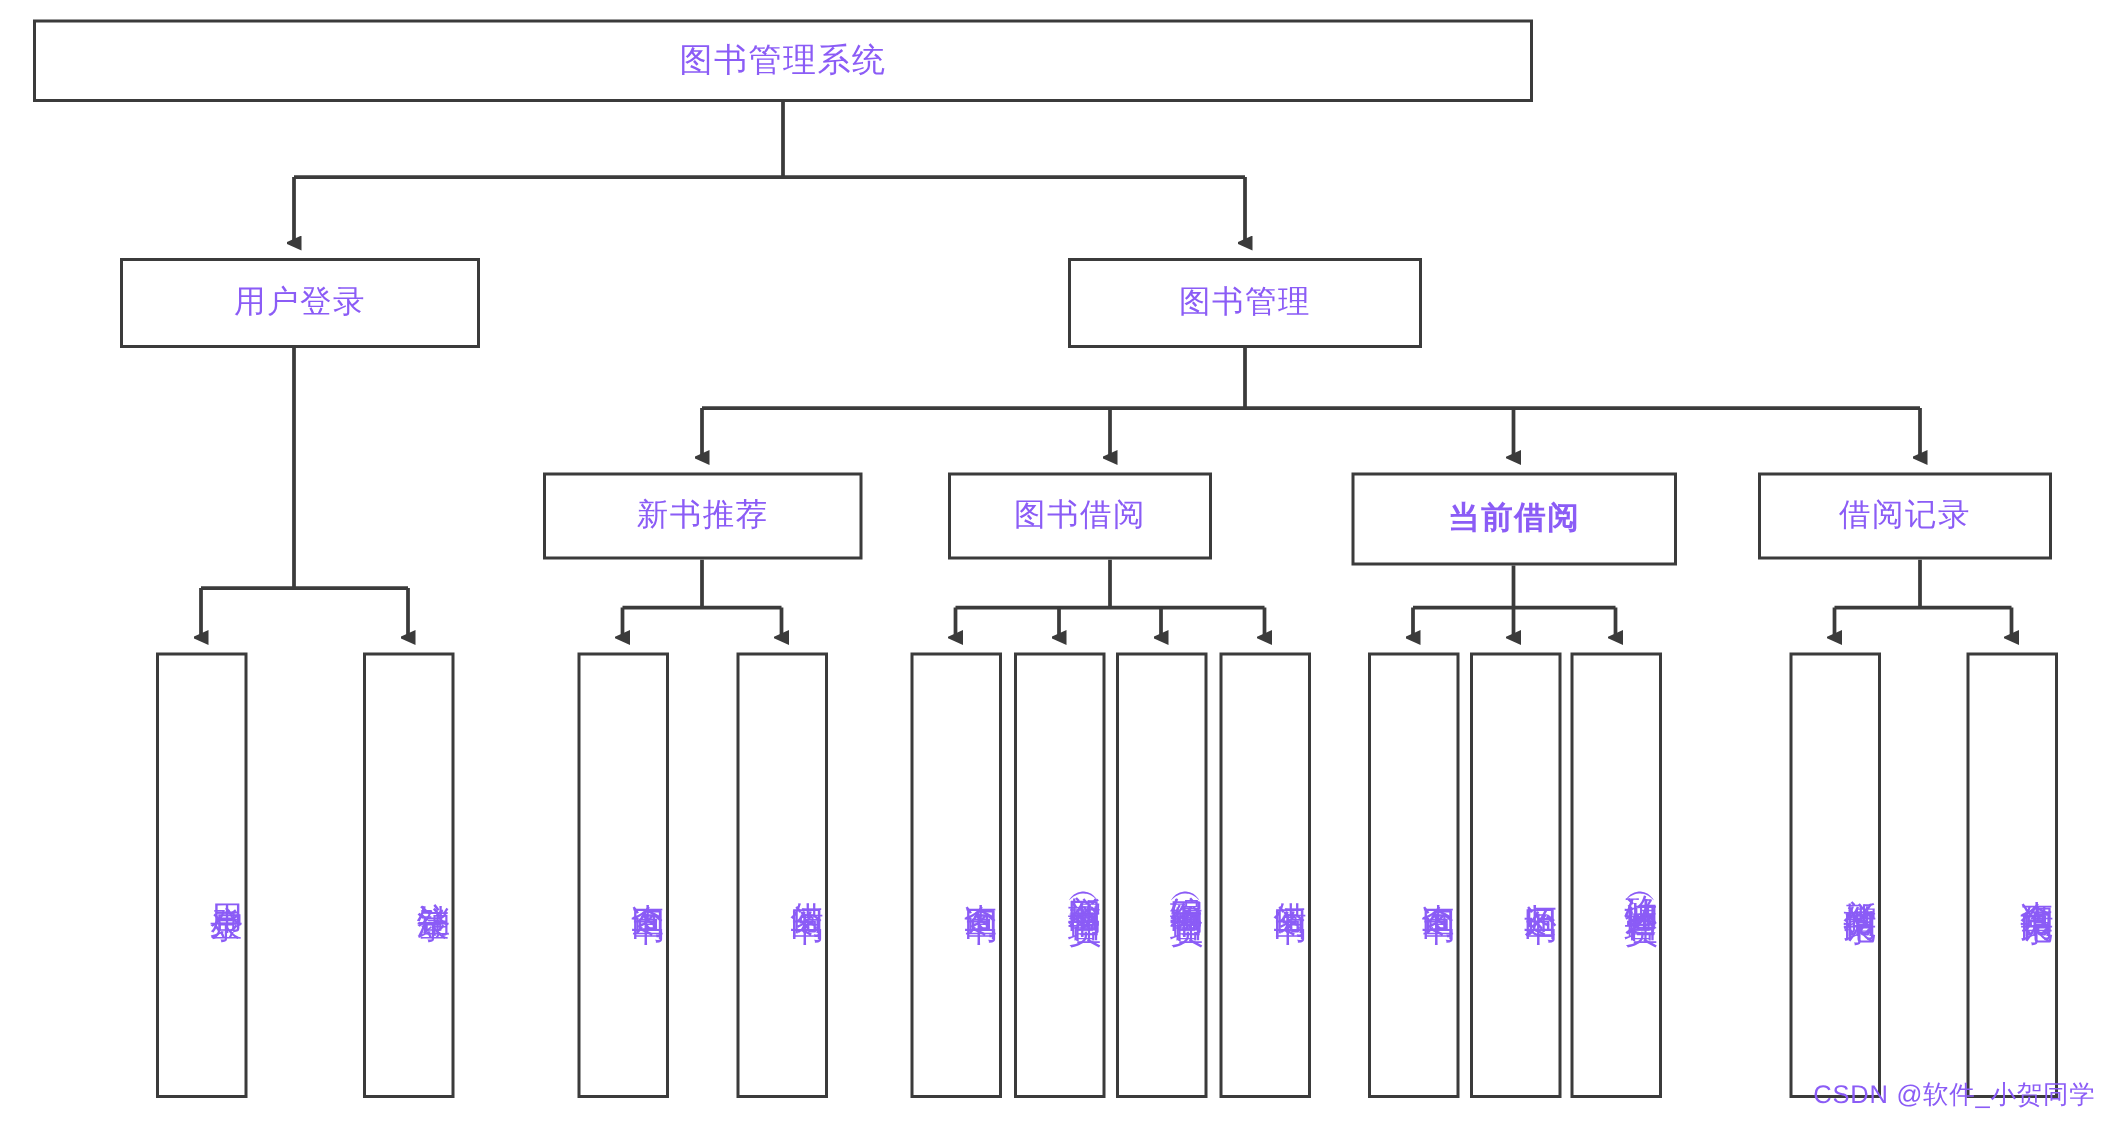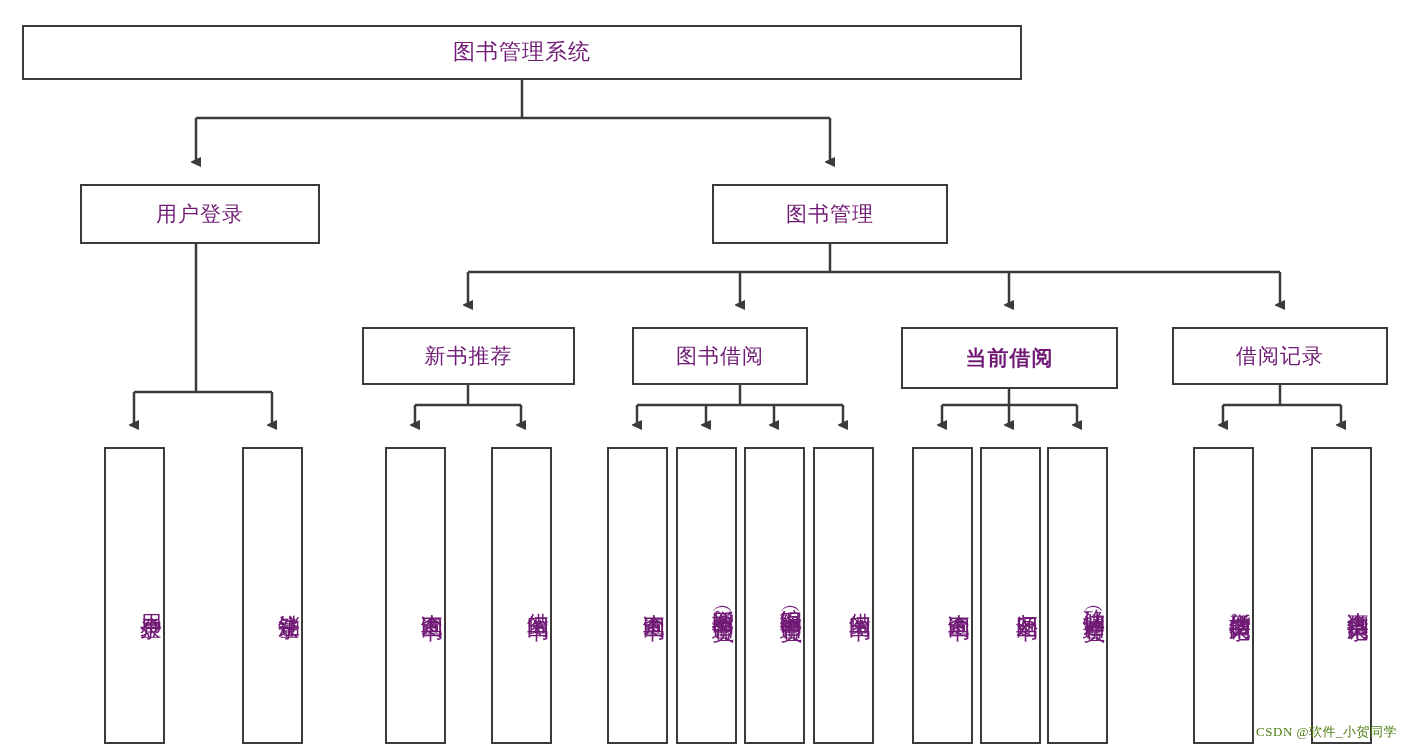--- a/index.html
+++ b/index.html
@@ -26,23 +26,22 @@
     pointer-events: none;
   }
   .node {
     position: absolute;
     box-sizing: border-box;
     border: 2px solid #3b3b3b;
     background: #ffffff;
     display: flex;
     align-items: center;
     justify-content: center;
-    color: #701a75;
+    color: #8b5cf6;
     text-align: center;
-    margin-top: 12px;
   }
   .node-h {
     font-size: 21px;
     letter-spacing: 1px;
     line-height: 1.2;
   }
   .node-title {
     font-size: 22px;
   }
   .node-v {
@@ -57,25 +56,24 @@
   }
   .node-v > span {
     writing-mode: vertical-rl;
     text-orientation: upright;
     display: block;
   }
   .watermark {
     position: absolute;
     right: 8px;
     bottom: 6px;
-    font-size: 13px;
-    color: #4d7c0f;
+    font-size: 17px;
+    color: #8b5cf6;
     letter-spacing: 0.5px;
     white-space: nowrap;
-    font-family: Liberation Serif, serif;
   }
 </style>
 </head>
 <body>
 
 <div id="canvas">
 
   <svg class="connectors" viewBox="0 0 1405 747">
     <defs>
       <marker id="arrow" markerWidth="10" markerHeight="10" refX="5" refY="5" orient="auto" markerUnits="userSpaceOnUse">
@@ -139,21 +137,21 @@
 
   <div class="node node-h" style="left:712px; top:172px; width:236px; height:60px;">
     <span>图书管理</span>
   </div>
   <div class="node node-h" style="left:632px; top:315px; width:176px; height:58px;">
     <span>图书借阅</span>
   </div>
   <div class="node node-h" style="left:901px; top:315px; width:217px; height:62px;font-weight:bold;">
     <span>当前借阅</span>
   </div>
-  <div class="node node-h" style="left:1172px; top:315px; width:216px; height:58px;">
+  <div class="node node-h" style="left:1172px; top:315px; width:196px; height:58px;">
     <span>借阅记录</span>
   </div>
 
   <div class="node node-v" style="left:104px; top:435px; width:61px; height:297px;">
     <span>用户登录</span>
   </div>
   <div class="node node-v" style="left:242px; top:435px; width:61px; height:297px;">
     <span>注销登录</span>
   </div>
 

